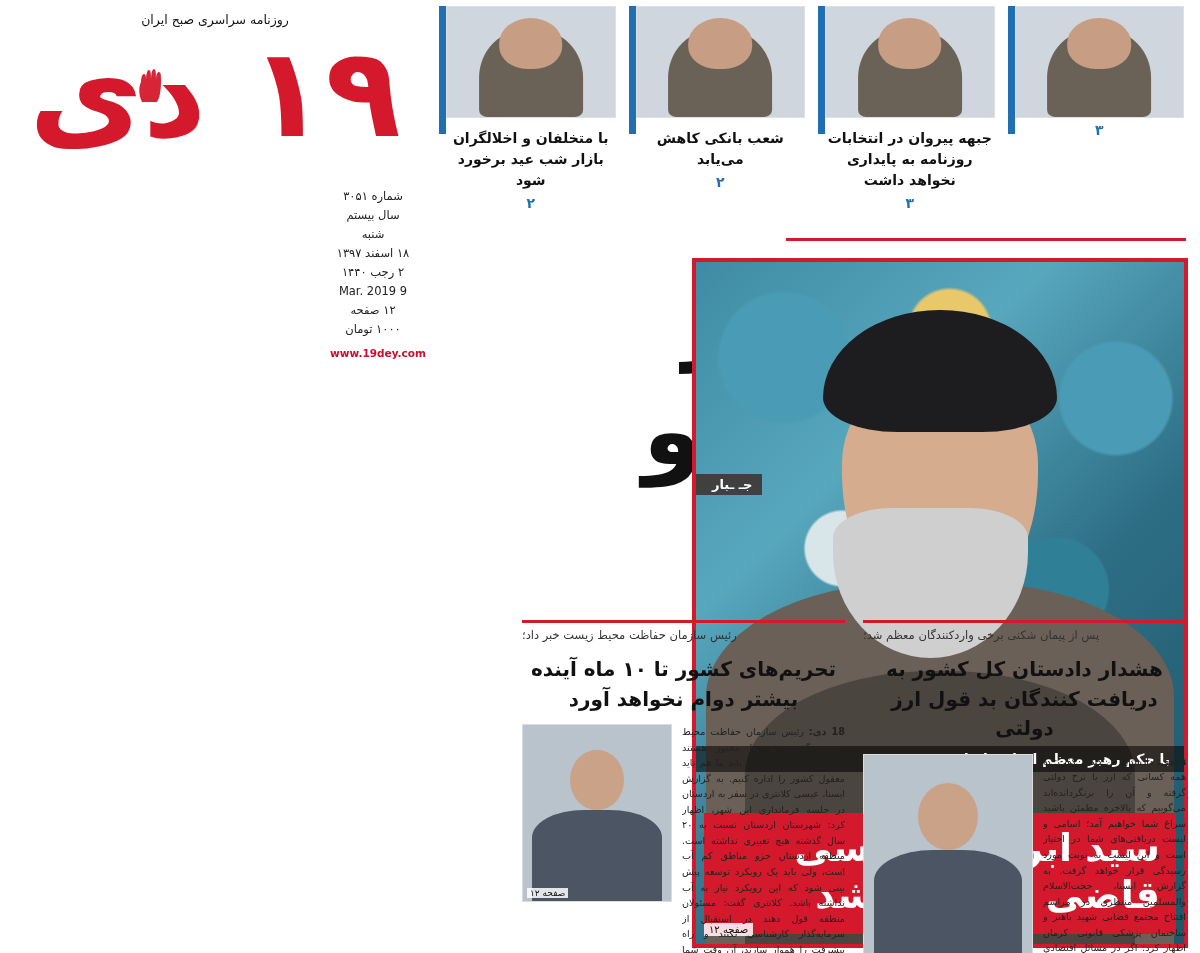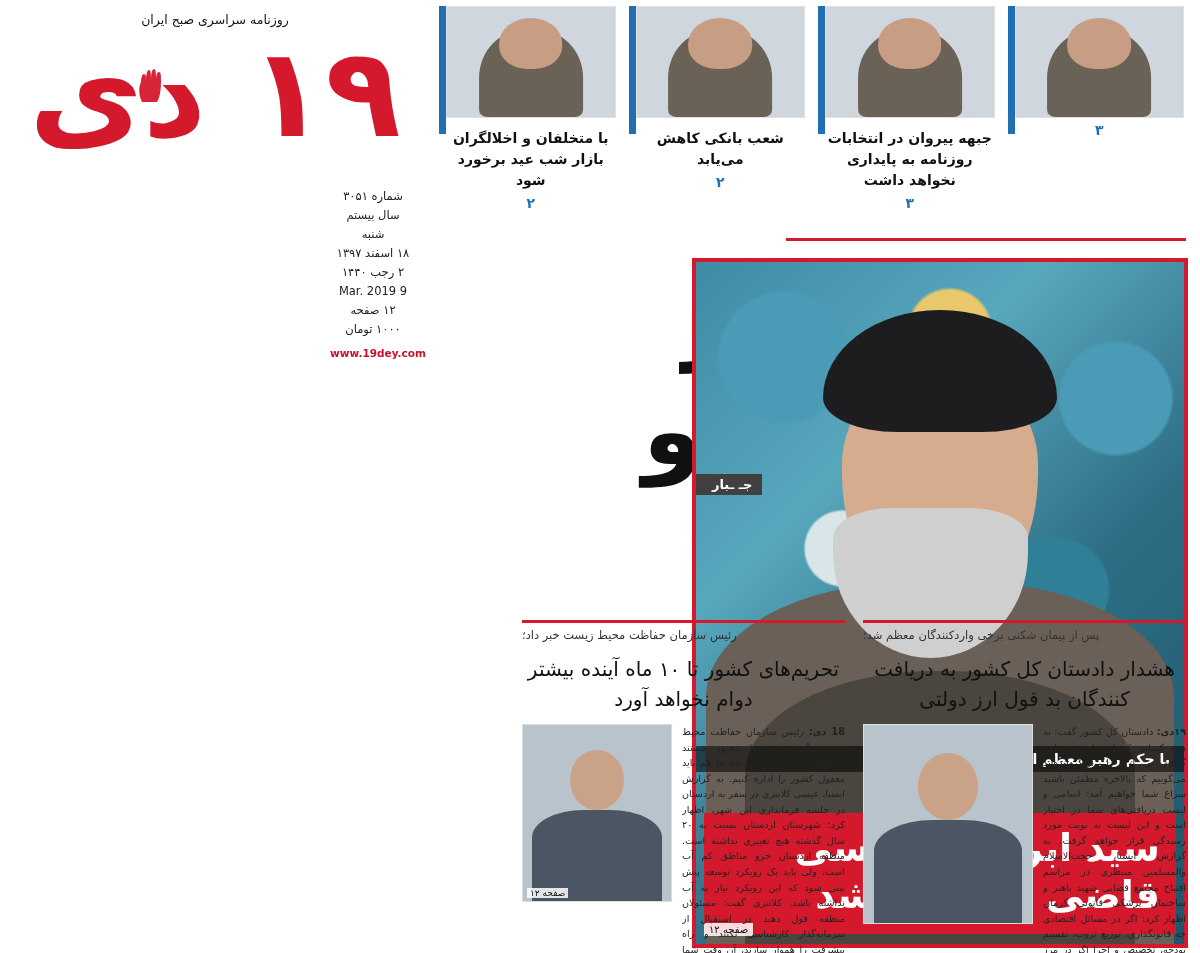--- a/index.html
+++ b/index.html
@@ -304,21 +304,21 @@
     margin-bottom: 5px;
   }
   .col .kicker {
     font-size: 11.5px;
     color: #333;
     text-align: left;
     margin-bottom: 6px;
   }
   .col .head {
     font-size: 20px;
-    font-weight: normal;
+    font-weight: bold;
     line-height: 1.48;
     color: #111;
     text-align: center;
     margin-bottom: 10px;
     margin-top: 13px;
   }
   .col .body {
     display: flex;
     flex-direction: row;
     gap: 10px;

